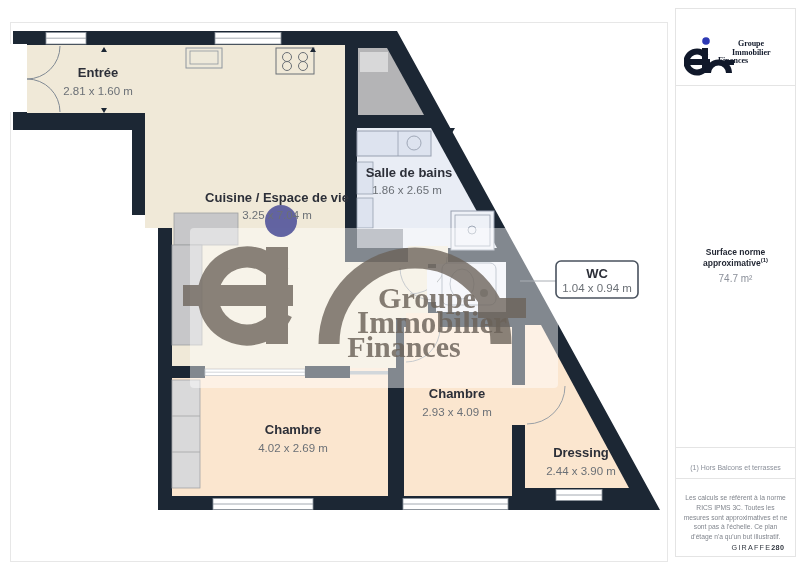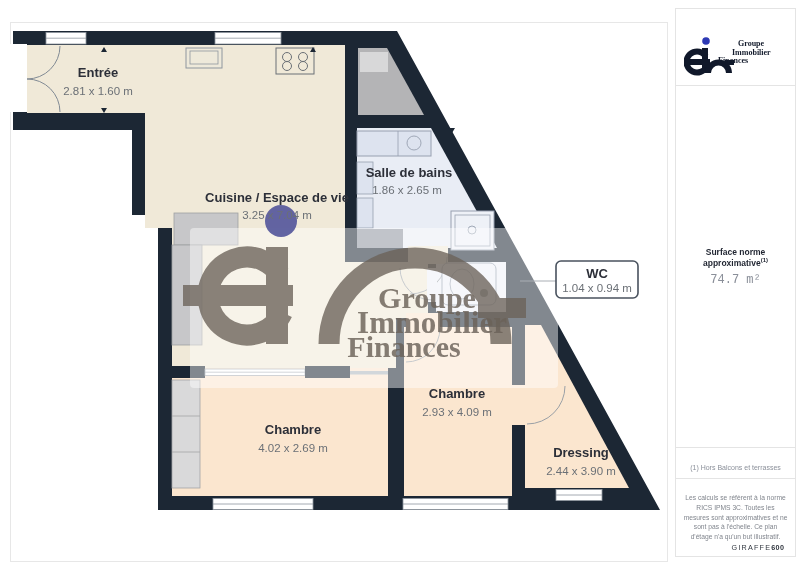--- a/index.html
+++ b/index.html
@@ -15,21 +15,21 @@
   .sb-divider{position:absolute;left:0;width:100%;height:0;border-top:1px solid #e4e4e4;}
   .sb-logo-glyph{position:absolute;left:8px;top:26px;}
   .sb-logo-text{position:absolute;left:56px;top:31px;font-family:"Liberation Serif",serif;
                 font-weight:bold;font-size:8px;line-height:8.5px;color:#131b2c;white-space:nowrap;}
   .sb-logo-text .l1{margin-left:6px;}
   .sb-logo-text .l2{margin-left:0px;}
   .sb-logo-text .l3{margin-left:-14px;}
   .sb-surface{position:absolute;left:0;top:238px;width:100%;text-align:center;}
   .sb-surface-label{font-size:8.5px;font-weight:bold;color:#1f2430;}
   .sb-surface-label sup{font-size:6px;}
-  .sb-surface-value{margin-top:5px;font-size:12px;color:#8a8f99;font-family:Liberation Mono, monospace;}
+  .sb-surface-value{margin-top:5px;font-size:10px;color:#8a8f99;}
   .sb-footnote{position:absolute;left:0;top:455px;width:100%;text-align:center;
                font-size:7px;color:#8a8f99;}
   .sb-disclaimer{position:absolute;left:7px;top:484px;width:105px;text-align:center;
                  font-size:6.7px;line-height:9.8px;color:#80858d;}
   .sb-credit{position:absolute;left:0;top:534px;width:100%;text-align:center;
              font-size:7.2px;color:#30363f;}
   .sb-credit .cname{letter-spacing:1.2px;margin-left:45px;}
   .sb-credit .csuf{font-weight:bold;letter-spacing:.4px;}
 </style>
 </head>
@@ -199,17 +199,17 @@
       <span>Surface norme approximative</span><sup>(1)</sup>
     </div>
     <div class="sb-surface-value">74.7 m²</div>
   </div>
 
   <div class="sb-footnote">(1) Hors Balcons et terrasses</div>
 
   <div class="sb-disclaimer">Les calculs se réfèrent à la norme RICS IPMS 3C. Toutes les mesures sont approximatives et ne sont pas à l'échelle. Ce plan d'étage n'a qu'un but illustratif.</div>
 
   <div class="sb-credit">
-    <span class="cname">GIRAFFE</span><span class="csuf">600</span>
+    <span class="cname">GIRAFFE</span><span class="csuf">280</span>
   </div>
 </aside>
 
 </div>
 
 </body></html>

